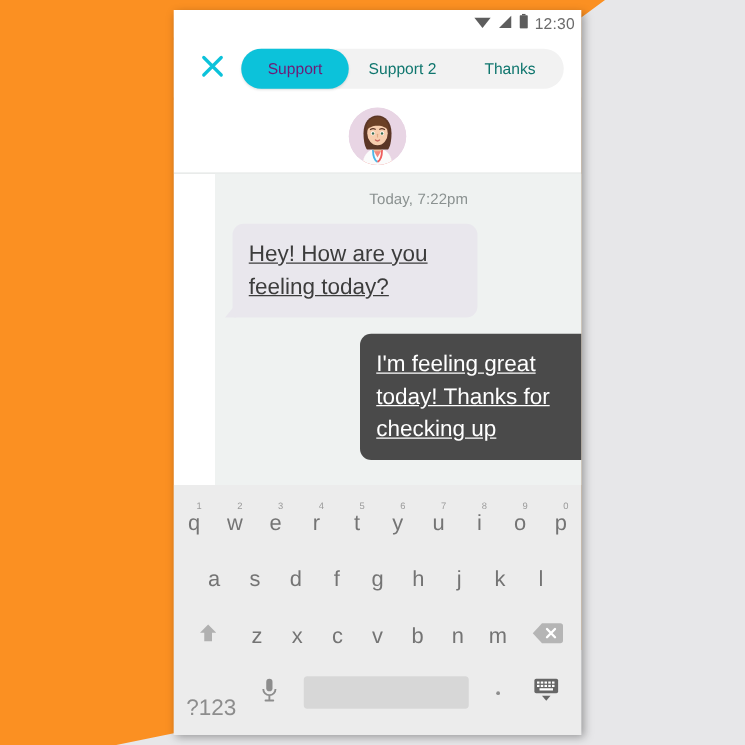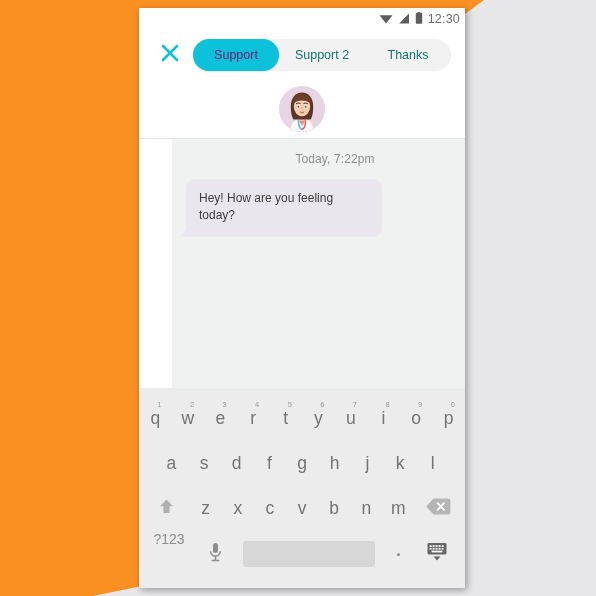--- a/index.html
+++ b/index.html
@@ -86,22 +86,22 @@
     background:#eff2f1;overflow:hidden;margin-left:33px;
   }
   .chat-date{
     text-align:center;font-size:12px;color:#8a9190;
     margin-top:13px;letter-spacing:.1px;
   }
   .bubble-row{display:flex;padding:0 14px;margin-top:13px;}
   .bubble-row.right{justify-content:flex-end;}
   .bubble{
     max-width:196px;padding:11px 13px 12px 13px;
-    font-size:12px;line-height:1.45;position:relative;
-    border-radius:9px;box-sizing:border-box;
+    font-size:18px;line-height:1.45;position:relative;
+    border-radius:9px;box-sizing:border-box;text-decoration:underline;
   }
   .bubble.in{
     background:#e9e7ed;color:#3c3c3c;border-bottom-left-radius:2px;
   }
   .bubble.in:after{
     content:"";position:absolute;left:-6px;bottom:0;
     width:0;height:0;border-style:solid;border-width:0 0 11px 9px;
     border-color:transparent transparent #e9e7ed transparent;
   }
   .bubble.out{
@@ -131,22 +131,22 @@
   }
   .key .knum{
     position:absolute;top:5px;left:50%;margin-left:2px;
     font-size:7.5px;color:#9a9a9a;line-height:1;
   }
   .krow.r2{padding:0 16px;}
   .krow.r3{padding:0 4px;}
   .key.wide{flex:1.45;}
   .krow.r4{height:46px;padding:0 6px;}
   .k-sym{
-    width:48px;display:flex;align-items:flex-start;justify-content:center;
-    font-size:14px;color:#8d8d8d;cursor:pointer;height:46px;
+    width:48px;display:flex;align-items:flex-end;justify-content:center;
+    font-size:18px;color:#8d8d8d;cursor:pointer;height:46px;
   }
   .k-mic{width:44px;display:flex;align-items:center;justify-content:center;height:46px;cursor:pointer;}
   .k-space{
     flex:1;height:26px;background:#d7d7d7;border-radius:3px;margin:0 6px;cursor:pointer;
   }
   .k-dot{width:34px;display:flex;align-items:center;justify-content:center;height:46px;cursor:pointer;}
   .k-dot i{display:block;width:3px;height:3px;border-radius:50%;background:#8d8d8d;}
   .k-kb{width:44px;display:flex;align-items:center;justify-content:center;height:46px;cursor:pointer;}
 </style>
 </head>
@@ -238,20 +238,25 @@
 
     <div class="chat">
       <div class="chat-date">Today, 7:22pm</div>
 
       <div class="bubble-row left">
         <div class="bubble in">
           <span>Hey! How are you feeling today?</span>
         </div>
       </div>
 
+      <div class="bubble-row right">
+        <div class="bubble out">
+          <span>I'm feeling great today! Thanks for checking up</span>
+        </div>
+      </div>
     </div>
 
     <div class="keyboard">
 
       <div class="krow r1">
         <div class="key">
             <span class="knum">1</span>
             <span class="kl">q</span>
           </div>
         <div class="key">

